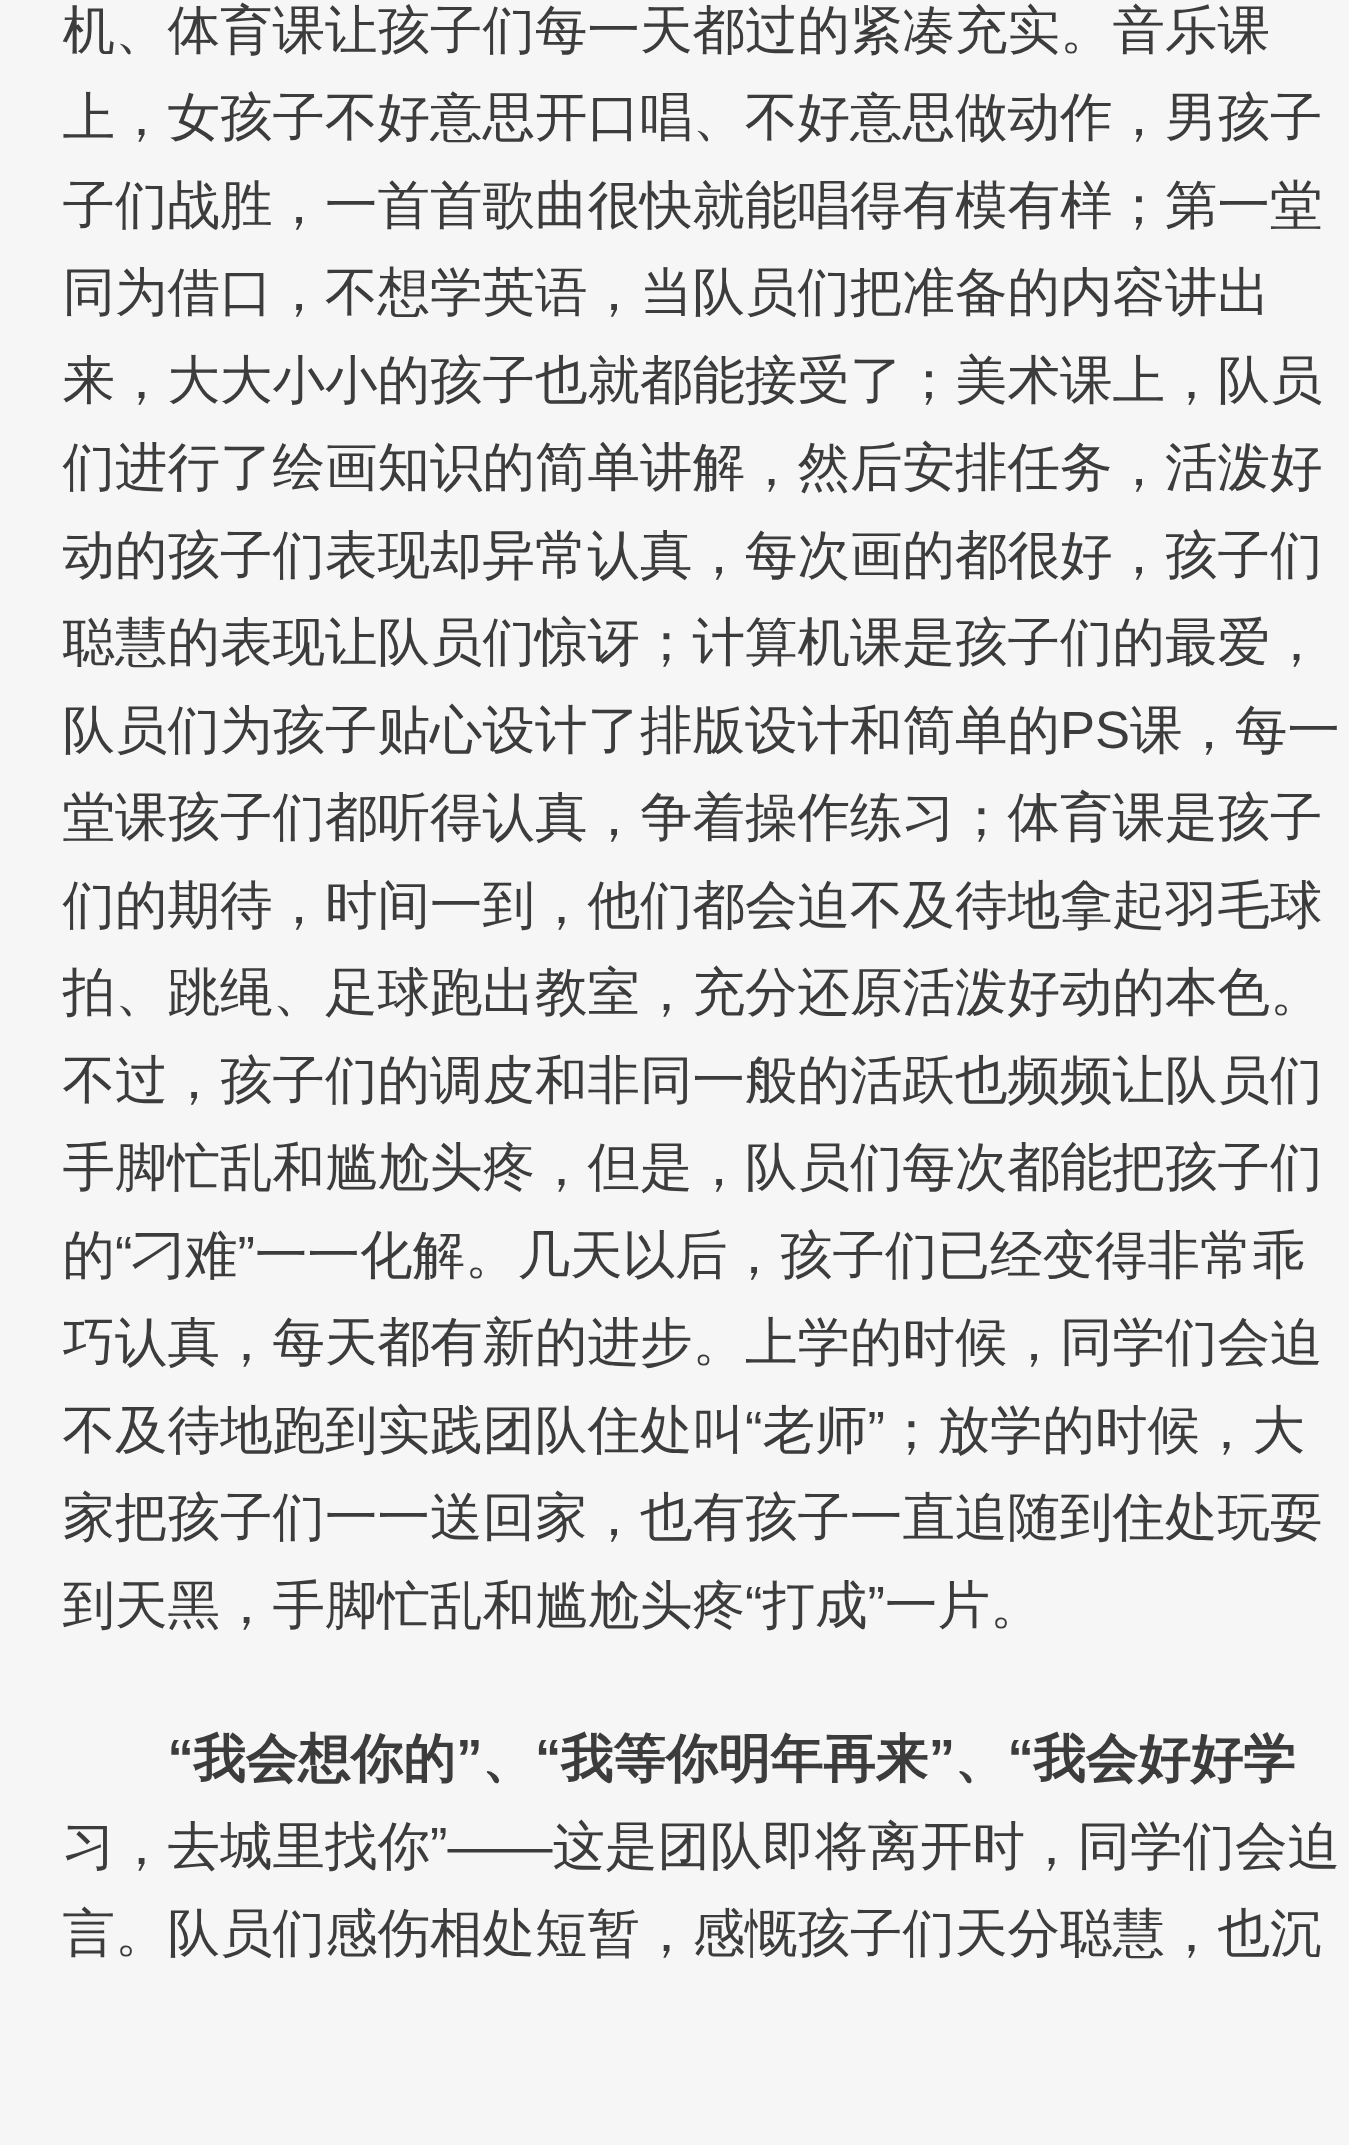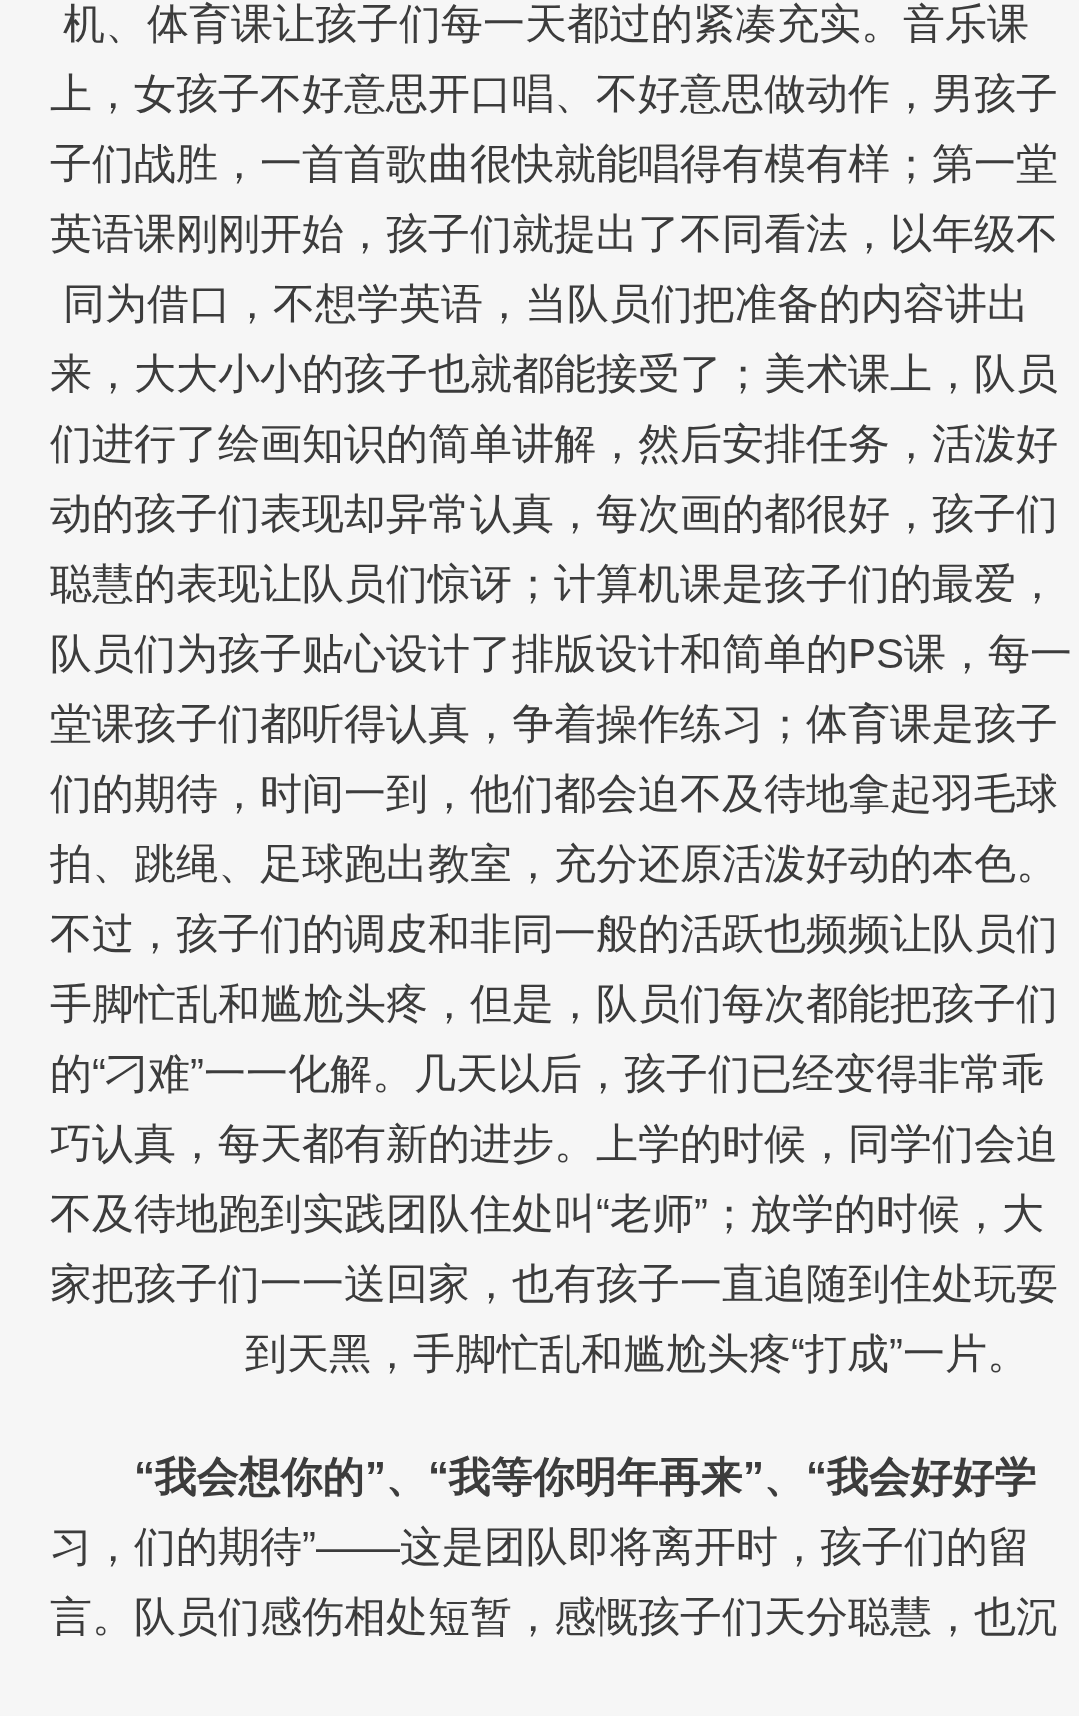--- a/index.html
+++ b/index.html
@@ -5,21 +5,20 @@
   html, body {
     margin: 0;
     padding: 0;
   }
   .page {
     position: relative;
     width: 1079px;
     height: 1716px;
     overflow: hidden;
     background: #f6f6f6;
-    text-align: right;
   }
   .article {
     margin-top: -11px;
     padding: 0 50px;
     font-family: "Liberation Sans", sans-serif;
     font-size: 42px;
     line-height: 70px;
     color: #3c3c3c;
     font-weight: 400;
   }
@@ -39,37 +38,36 @@
 </style>
 </head>
 <body>
 
 <div class="page" style="background: rgb(246, 246, 246);">
   <main class="article" style="color: rgb(60, 60, 60);">
       <section class="paragraph">
         <div class="line">机、体育课让孩子们每一天都过的紧凑充实。音乐课</div>
         <div class="line">上，女孩子不好意思开口唱、不好意思做动作，男孩子</div>
         <div class="line">子们战胜，一首首歌曲很快就能唱得有模有样；第一堂</div>
-        <div class="line">英语课刚刚开始，孩子们就提出了不同看法，以年级不</div>
         <div class="line">同为借口，不想学英语，当队员们把准备的内容讲出</div>
         <div class="line">来，大大小小的孩子也就都能接受了；美术课上，队员</div>
         <div class="line">们进行了绘画知识的简单讲解，然后安排任务，活泼好</div>
         <div class="line">动的孩子们表现却异常认真，每次画的都很好，孩子们</div>
         <div class="line">聪慧的表现让队员们惊讶；计算机课是孩子们的最爱，</div>
         <div class="line">队员们为孩子贴心设计了排版设计和简单的PS课，每一</div>
         <div class="line">堂课孩子们都听得认真，争着操作练习；体育课是孩子</div>
         <div class="line">们的期待，时间一到，他们都会迫不及待地拿起羽毛球</div>
         <div class="line">拍、跳绳、足球跑出教室，充分还原活泼好动的本色。</div>
         <div class="line">不过，孩子们的调皮和非同一般的活跃也频频让队员们</div>
         <div class="line">手脚忙乱和尴尬头疼，但是，队员们每次都能把孩子们</div>
         <div class="line">的“刁难”一一化解。几天以后，孩子们已经变得非常乖</div>
         <div class="line">巧认真，每天都有新的进步。上学的时候，同学们会迫</div>
         <div class="line">不及待地跑到实践团队住处叫“老师”；放学的时候，大</div>
         <div class="line">家把孩子们一一送回家，也有孩子一直追随到住处玩耍</div>
         <div class="line">到天黑，手脚忙乱和尴尬头疼“打成”一片。</div>
       </section>
       <section class="paragraph indent-first">
         <div class="line">“我会想你的”、“我等你明年再来”、“我会好好学</div>
-        <div class="line">习，们的期待”——这是团队即将离开时，孩子们的留</div>
+        <div class="line">习，去城里找你”——这是团队即将离开时，同学们会迫</div>
         <div class="line">言。队员们感伤相处短暂，感慨孩子们天分聪慧，也沉</div>
       </section>
     </main>
 </div>
 
 </body></html>

